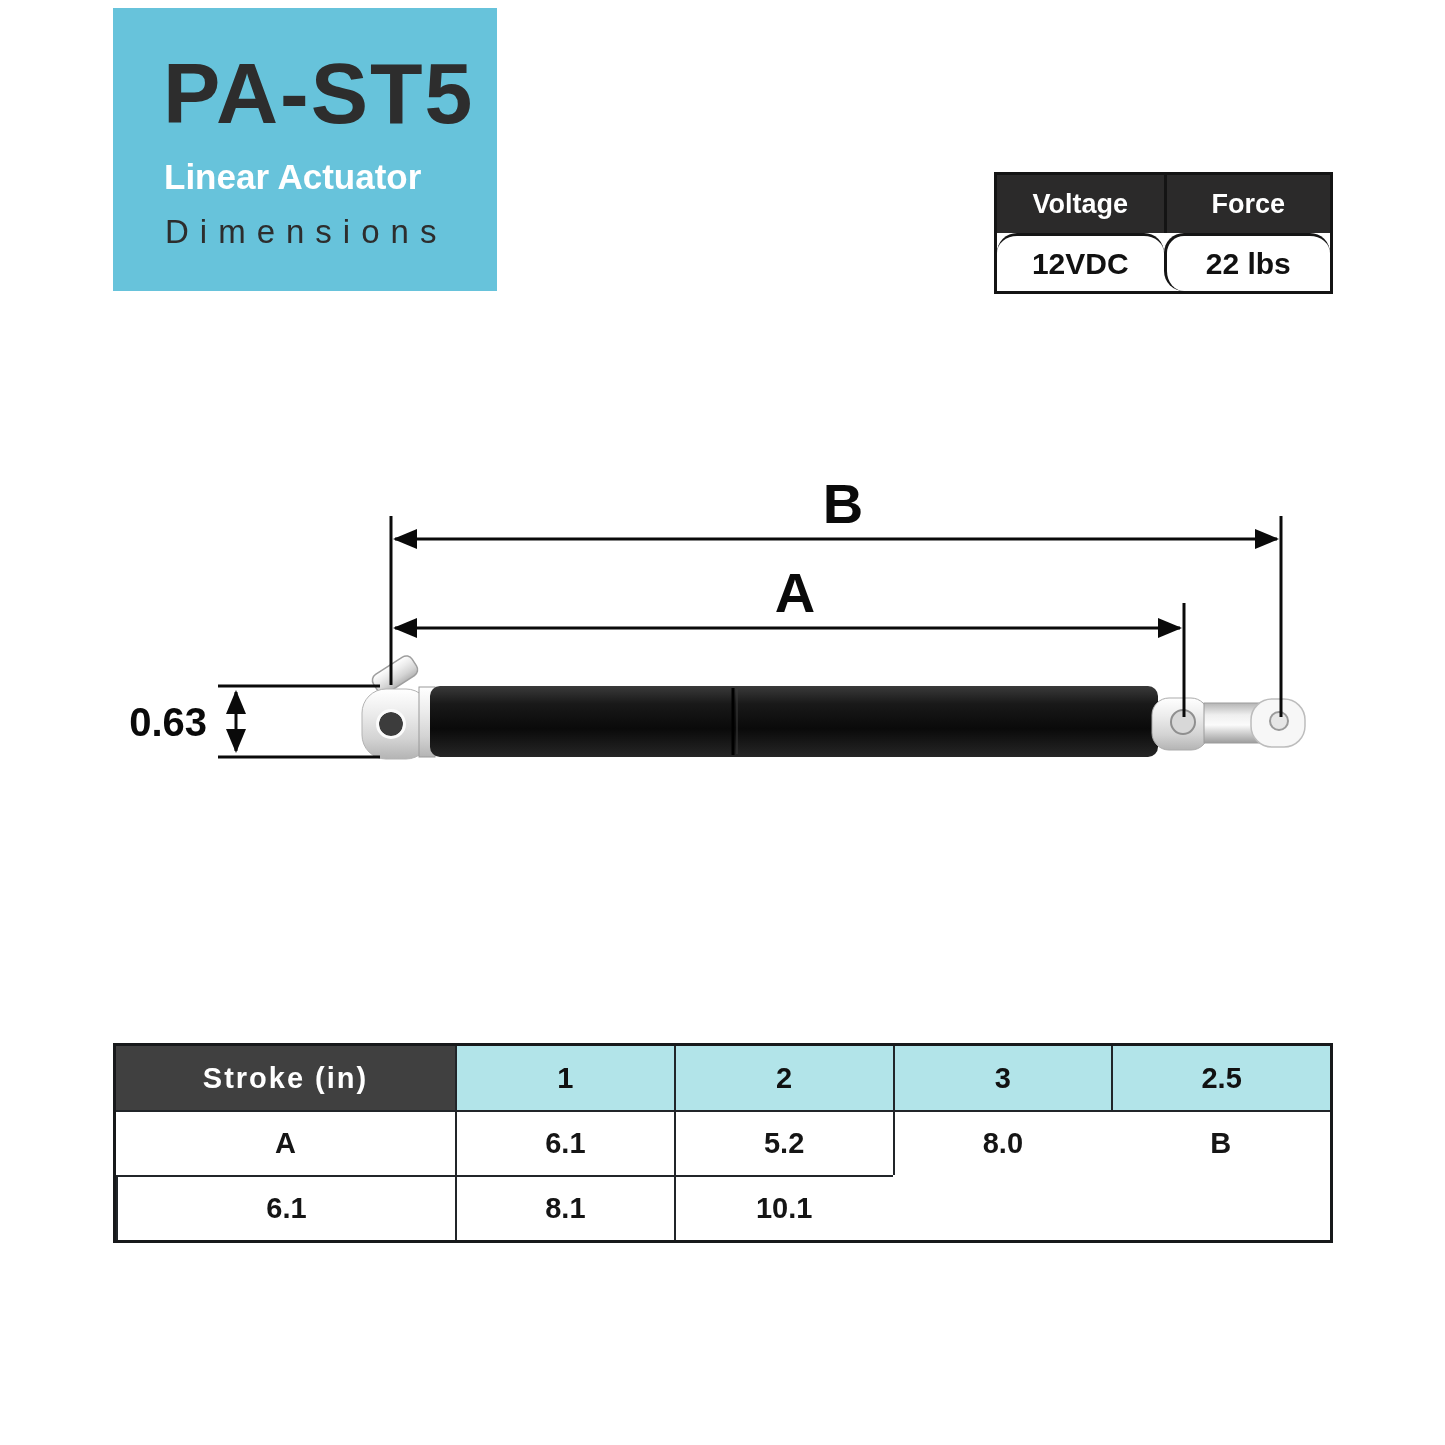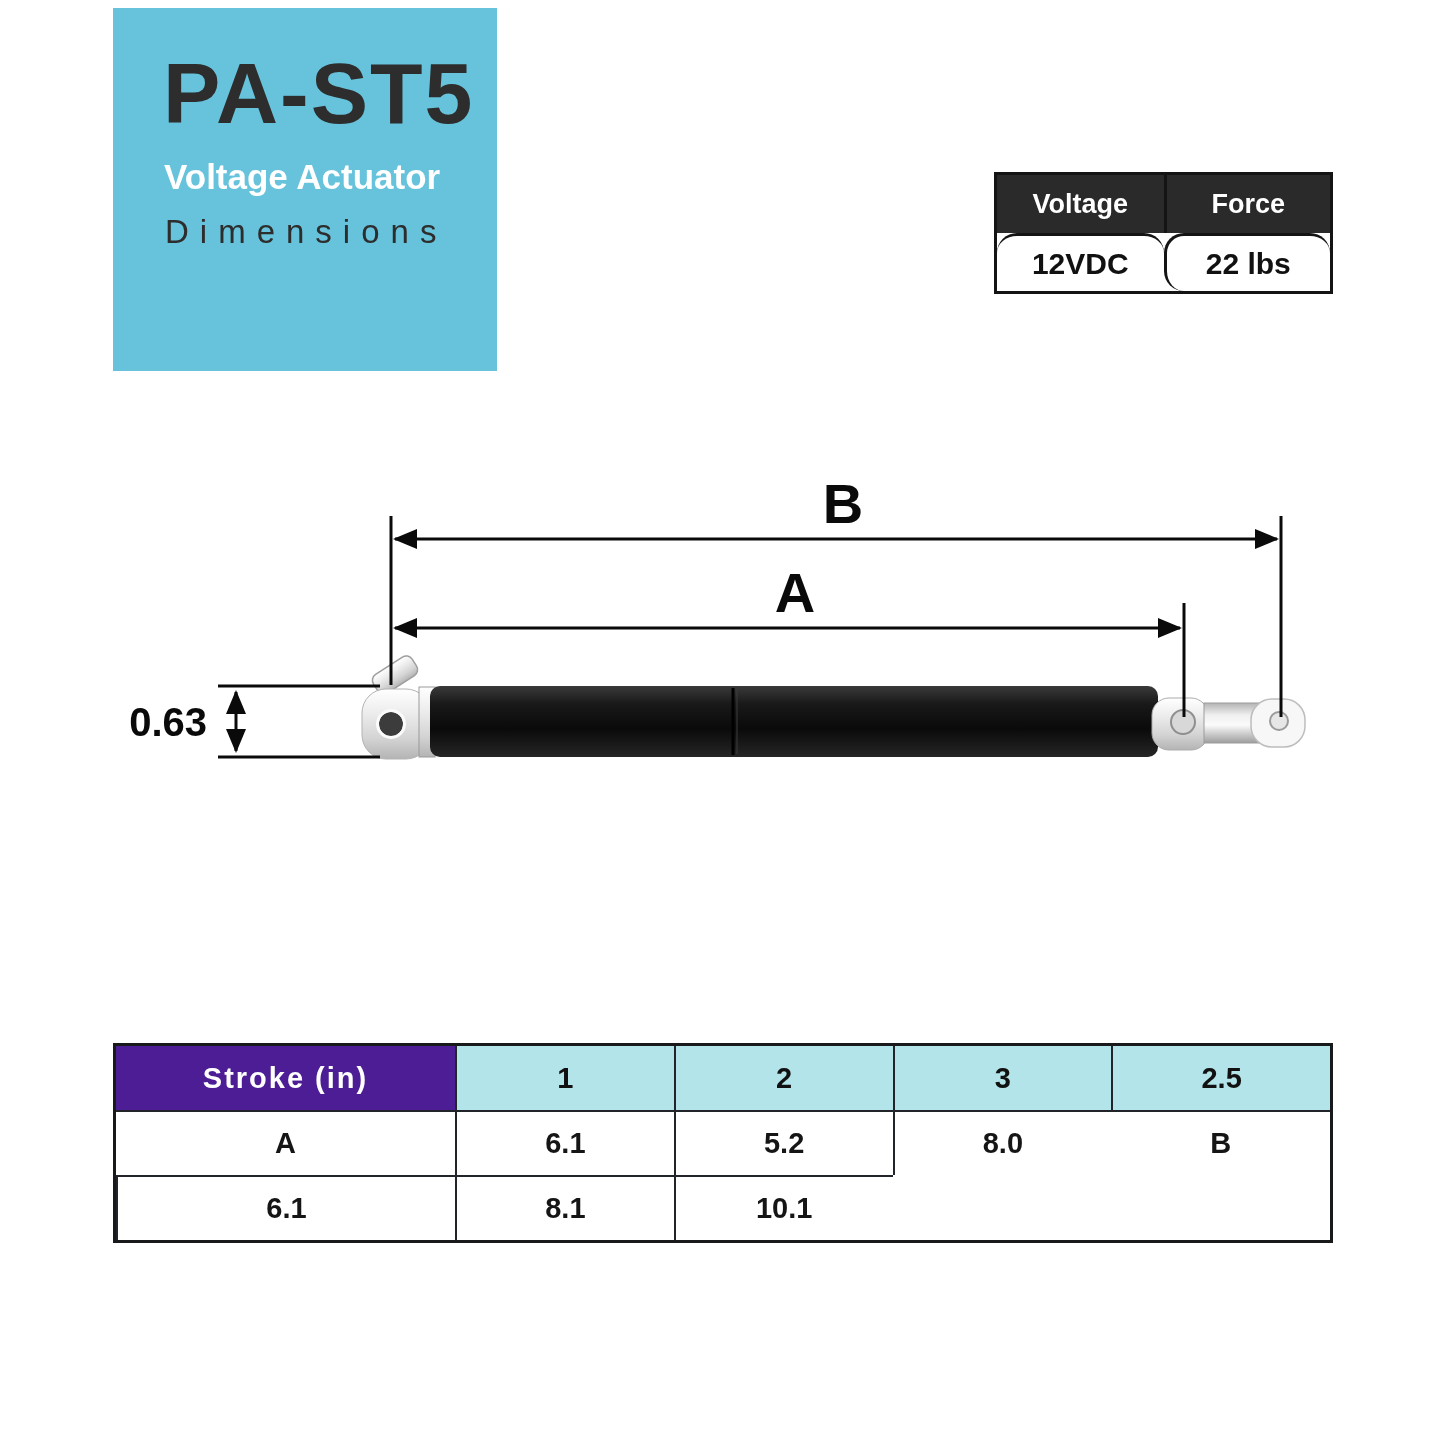--- a/index.html
+++ b/index.html
@@ -9,21 +9,21 @@
     height: 1445px;
     background: #ffffff;
     font-family: "Liberation Sans", sans-serif;
     overflow: hidden;
   }
 
   
   .title-card {
     position: absolute;
     left: 113px; top: 8px;
-    width: 384px; height: 363px;
+    width: 384px; height: 283px;
     background: #67c3db;
   }
   .title-card .model {
     position: absolute;
     left: 50px; top: 42px;
     font-size: 86px;
     font-weight: 700;
     letter-spacing: 2px;
     color: #2d2d2d;
     line-height: 1;
@@ -113,35 +113,35 @@
     font-size: 29px;
     font-weight: 700;
     color: #151515;
     background: #ffffff;
     border-left: 2px solid #212529;
     border-top: 2px solid #212529;
   }
   .dim-table .cell.first-col { border-left: none; }
   .dim-table .cell.first-row { border-top: none; }
   .dim-table .corner {
-    background: #4c1d95;
+    background: #404040;
     color: #ffffff;
     letter-spacing: 2px;
     font-size: 29px;
   }
   .dim-table .stroke-head { background: #b2e4e9; color: #111111; }
 </style>
 </head>
 <body>
 
 <div class="page">
 
   <section class="title-card">
     <div class="model">PA-ST5</div>
-    <div class="subtitle">Voltage Actuator</div>
+    <div class="subtitle">Linear Actuator</div>
     <div class="caption">Dimensions</div>
   </section>
 
   <div class="spec-table">
     <div class="cell head">Voltage</div>
     <div class="cell head divider">Force</div>
     <div class="cell val">12VDC</div>
     <div class="cell val divider">22 lbs</div>
   </div>
 

